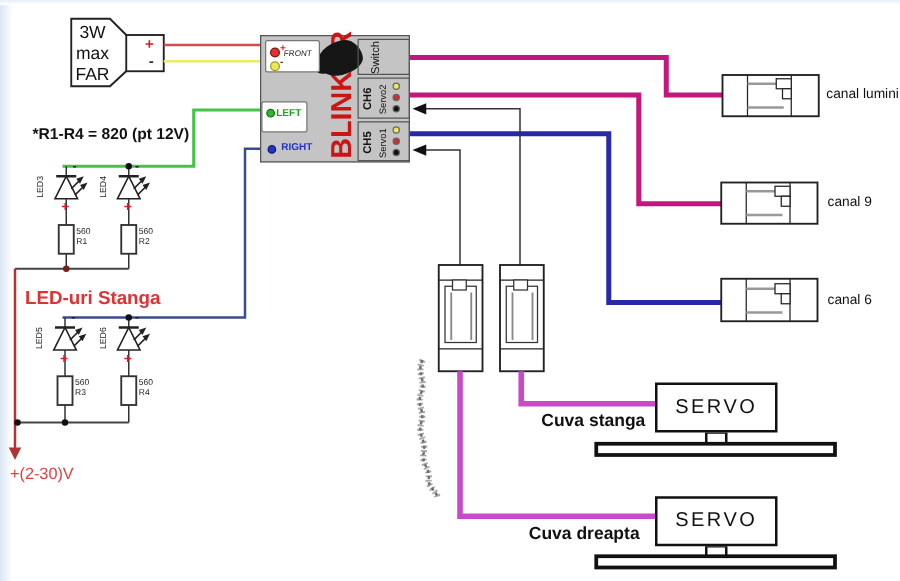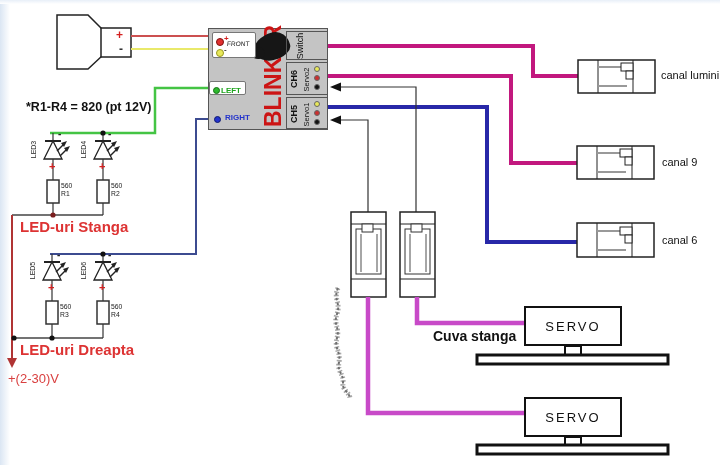--- a/index.html
+++ b/index.html
@@ -33,26 +33,26 @@
     border-radius:50% 60% 45% 55%; }
   .cell { position:absolute; left:77px; width:42px; border:1px solid #555; box-sizing:border-box; }
   .vtext { position:absolute; transform:rotate(-90deg); transform-origin:center;
     white-space:nowrap; text-align:center; color:#111; }
   .cdot { position:absolute; left:27px; width:6px; height:6px; border-radius:50%; border:0.5px solid #666; box-sizing:border-box; }
   .led-name { position:absolute; width:26px; height:9px; font-size:7px; color:#222;
     transform:rotate(-90deg); transform-origin:center; text-align:center; }
   .led-minus { position:absolute; font-size:10px; font-weight:bold; color:#222; }
   .led-plus { position:absolute; font-size:11px; font-weight:bold; color:#d42020; }
   .res-label { position:absolute; font-size:6.8px; color:#222; line-height:7.5px; }
-  .group-title { position:absolute; font-size:15px; font-weight:bold; color:#dd3333; white-space:nowrap; }
+  .group-title { position:absolute; font-size:15px; font-weight:bold; color:#dd3333; white-space:nowrap;margin-top:12px; }
   .supply { position:absolute; left:8px; top:371px; font-size:13px; color:#d94040; }
   .canal-label { position:absolute; font-size:11px; color:#111; white-space:nowrap; }
   .servo-box { position:absolute; width:98px; height:40px; background:#fff; border:2.5px solid #111;
     box-sizing:border-box; display:flex; align-items:center; justify-content:center;
-    font-size:13px; letter-spacing:2px; color:#111; }
+    font-size:16px; letter-spacing:2px; color:#111; }
   .cuva { position:absolute; font-size:14px; font-weight:bold; color:#111; text-align:left; white-space:nowrap; }
 </style>
 </head>
 <body>
 
 <div class="canvas">
 
   <div class="edge-left"></div>
   <div class="edge-top"></div>
 
@@ -197,39 +197,44 @@
     <g>
       <rect x="565" y="346" width="16" height="10" fill="#fff" stroke="#111" stroke-width="2"></rect>
       <rect x="477" y="355" width="191" height="9" fill="#fff" stroke="#111" stroke-width="3"></rect>
     </g>
     <g>
       <rect x="565" y="437" width="16" height="9" fill="#fff" stroke="#111" stroke-width="2"></rect>
       <rect x="477" y="445" width="191" height="9" fill="#fff" stroke="#111" stroke-width="3"></rect>
     </g>
   </svg>
 
+  <div class="far-text">
+    <div>3W</div>
+    <div>max</div>
+    <div>FAR</div>
+  </div>
   <div class="pm" style="left:116px; top:28px; color:#d42020;">+</div>
   <div class="pm" style="left:119px; top:42px; color:#333;">-</div>
 
   <div class="note">*R1-R4 = 820 (pt 12V)</div>
 
   <div class="module">
     <div class="blinker">BLINKER</div>
     <div class="blob"></div>
     <div class="blob2"></div>
 
     <div class="mod-sub" style="left:3px; top:3px; width:44px; height:26px;">
       <span class="dot" style="left:3px; top:5px; background:#e03030; border:0.5px solid #801010;"></span>
       <span class="dot" style="left:3px; top:16px; background:#e8e85a; border:0.5px solid #999920;"></span>
       <span class="pm" style="left:11px; top:1px; font-size:8px; color:#d42020;">+</span>
       <span class="pm" style="left:11px; top:12px; font-size:8px; color:#333;">-</span>
       <span class="front-label">FRONT</span>
     </div>
 
-    <div class="mod-sub" style="left:0px; top:52px; width:37px; height:14px;">
+    <div class="mod-sub" style="left:0px; top:52px; width:37px; height:25px;">
       <span class="dot" style="left:3px; top:5px; width:5px; height:5px; background:#2db82d; border:0.5px solid #157015;"></span>
       <span class="left-label">LEFT</span>
     </div>
 
     <div class="right-row">
       <span class="dot" style="left:0px; top:3px; width:5px; height:5px; background:#2333cc; border:0.5px solid #101a70;"></span>
       <span class="right-label">RIGHT</span>
     </div>
 
     <div class="cell" style="top:2px; height:29px;">
@@ -274,25 +279,25 @@
     <div>560</div>
     <div>R3</div>
   </div>
   <div class="led-name" style="left:71px; top:266px;">LED6</div>
   <div class="led-minus" style="left:108px; top:249px;">-</div>
   <div class="led-plus" style="left:99px; top:281px;">+</div>
   <div class="res-label" style="left:111px; top:303px;">
     <div>560</div>
     <div>R4</div>
   </div>
-  <div class="group-title" style="left:20px; top:341px;">LED-uri  Dreapta</div>
 
   <div class="supply">+(2-30)V</div>
 
   <div class="canal-label" style="left:661px; top:69px;">canal lumini</div>
   <div class="canal-label" style="left:662px; top:156px;">canal 9</div>
   <div class="canal-label" style="left:662px; top:234px;">canal 6</div>
 
   <div class="servo-box" style="left:524px; top:306px;">SERVO</div>
   <div class="servo-box" style="left:524px; top:397px;">SERVO</div>
   <div class="cuva" style="left:433px; top:328px; width:88px;">Cuva stanga</div>
+  <div class="cuva" style="left:423px; top:418px; width:98px;">Cuva dreapta</div>
 
 </div>
 
 </body></html>

